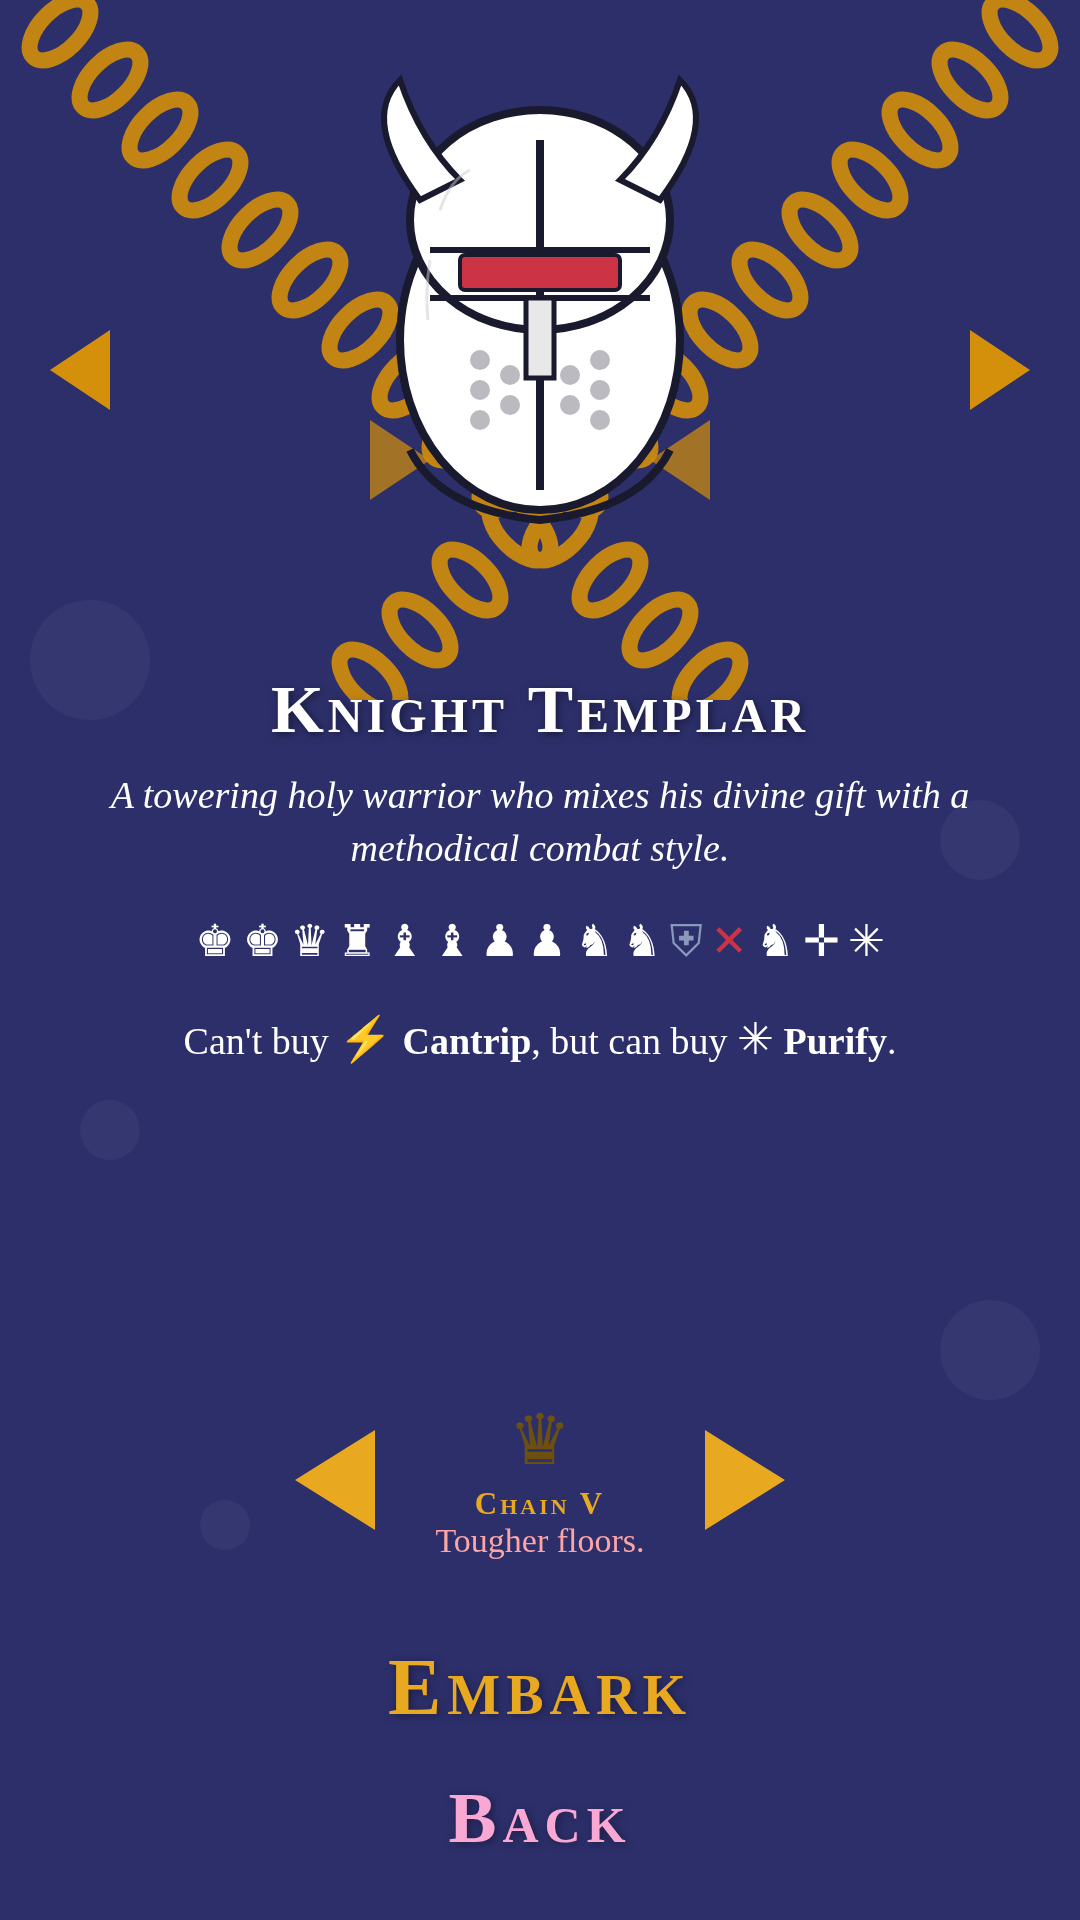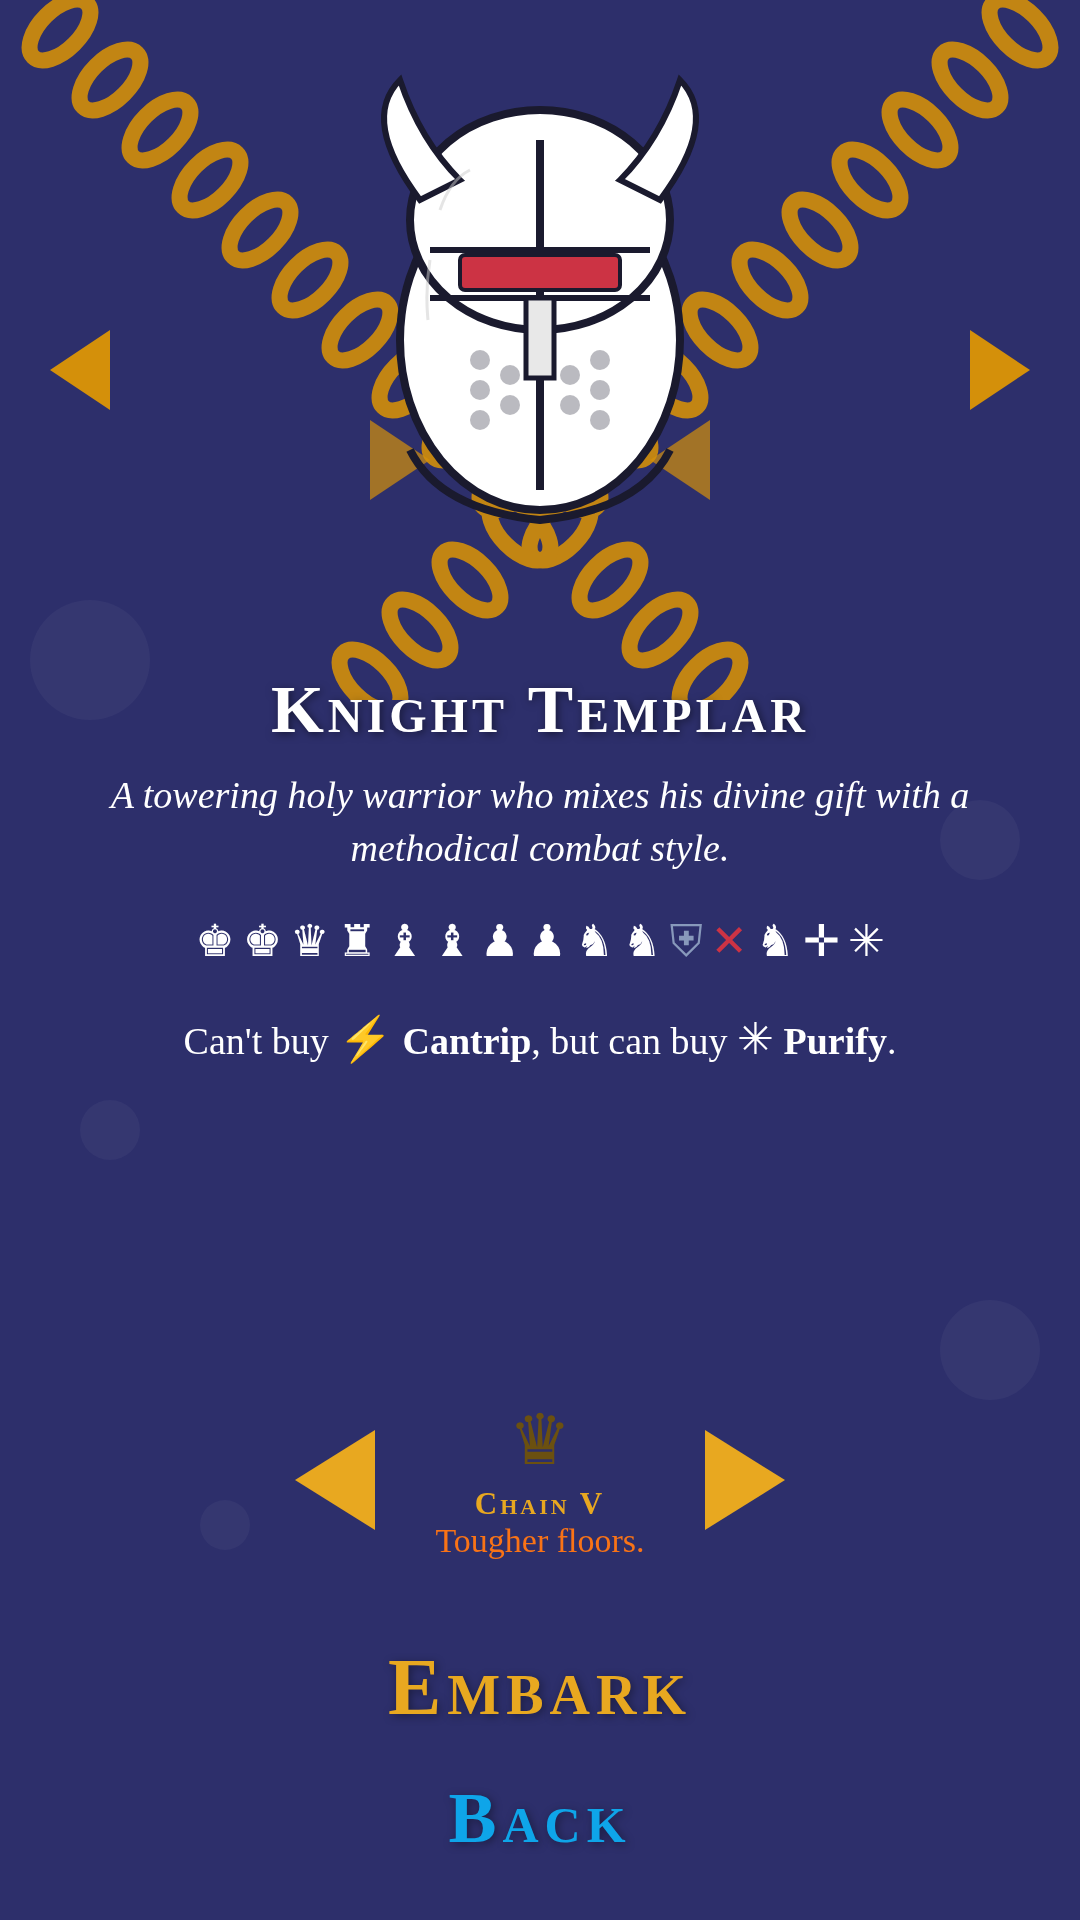--- a/index.html
+++ b/index.html
@@ -116,21 +116,21 @@
     .chain-title {
       font-size: 31px;
       font-weight: bold;
       font-variant: small-caps;
       color: #e8a820;
       letter-spacing: 3px;
     }
 
     .chain-sub {
       font-size: 34px;
-      color: #f97316;
+      color: #fca5a5;
     }
 
     
     .action-buttons {
       position: absolute;
       bottom: 60px;
       left: 0; right: 0;
       text-align: center;
     }
 
@@ -143,21 +143,21 @@
       cursor: pointer;
       display: block;
       margin-bottom: 44px;
       text-shadow: 2px 2px 10px rgba(0,0,0,0.4);
     }
 
     .btn-back {
       font-size: 72px;
       font-weight: bold;
       font-variant: small-caps;
-      color: #0ea5e9;
+      color: #f9a8d4;
       letter-spacing: 6px;
       cursor: pointer;
       display: block;
       text-shadow: 2px 2px 10px rgba(0,0,0,0.4);
     }
 
     
     .arrow-left {
       width: 0;
       height: 0;

